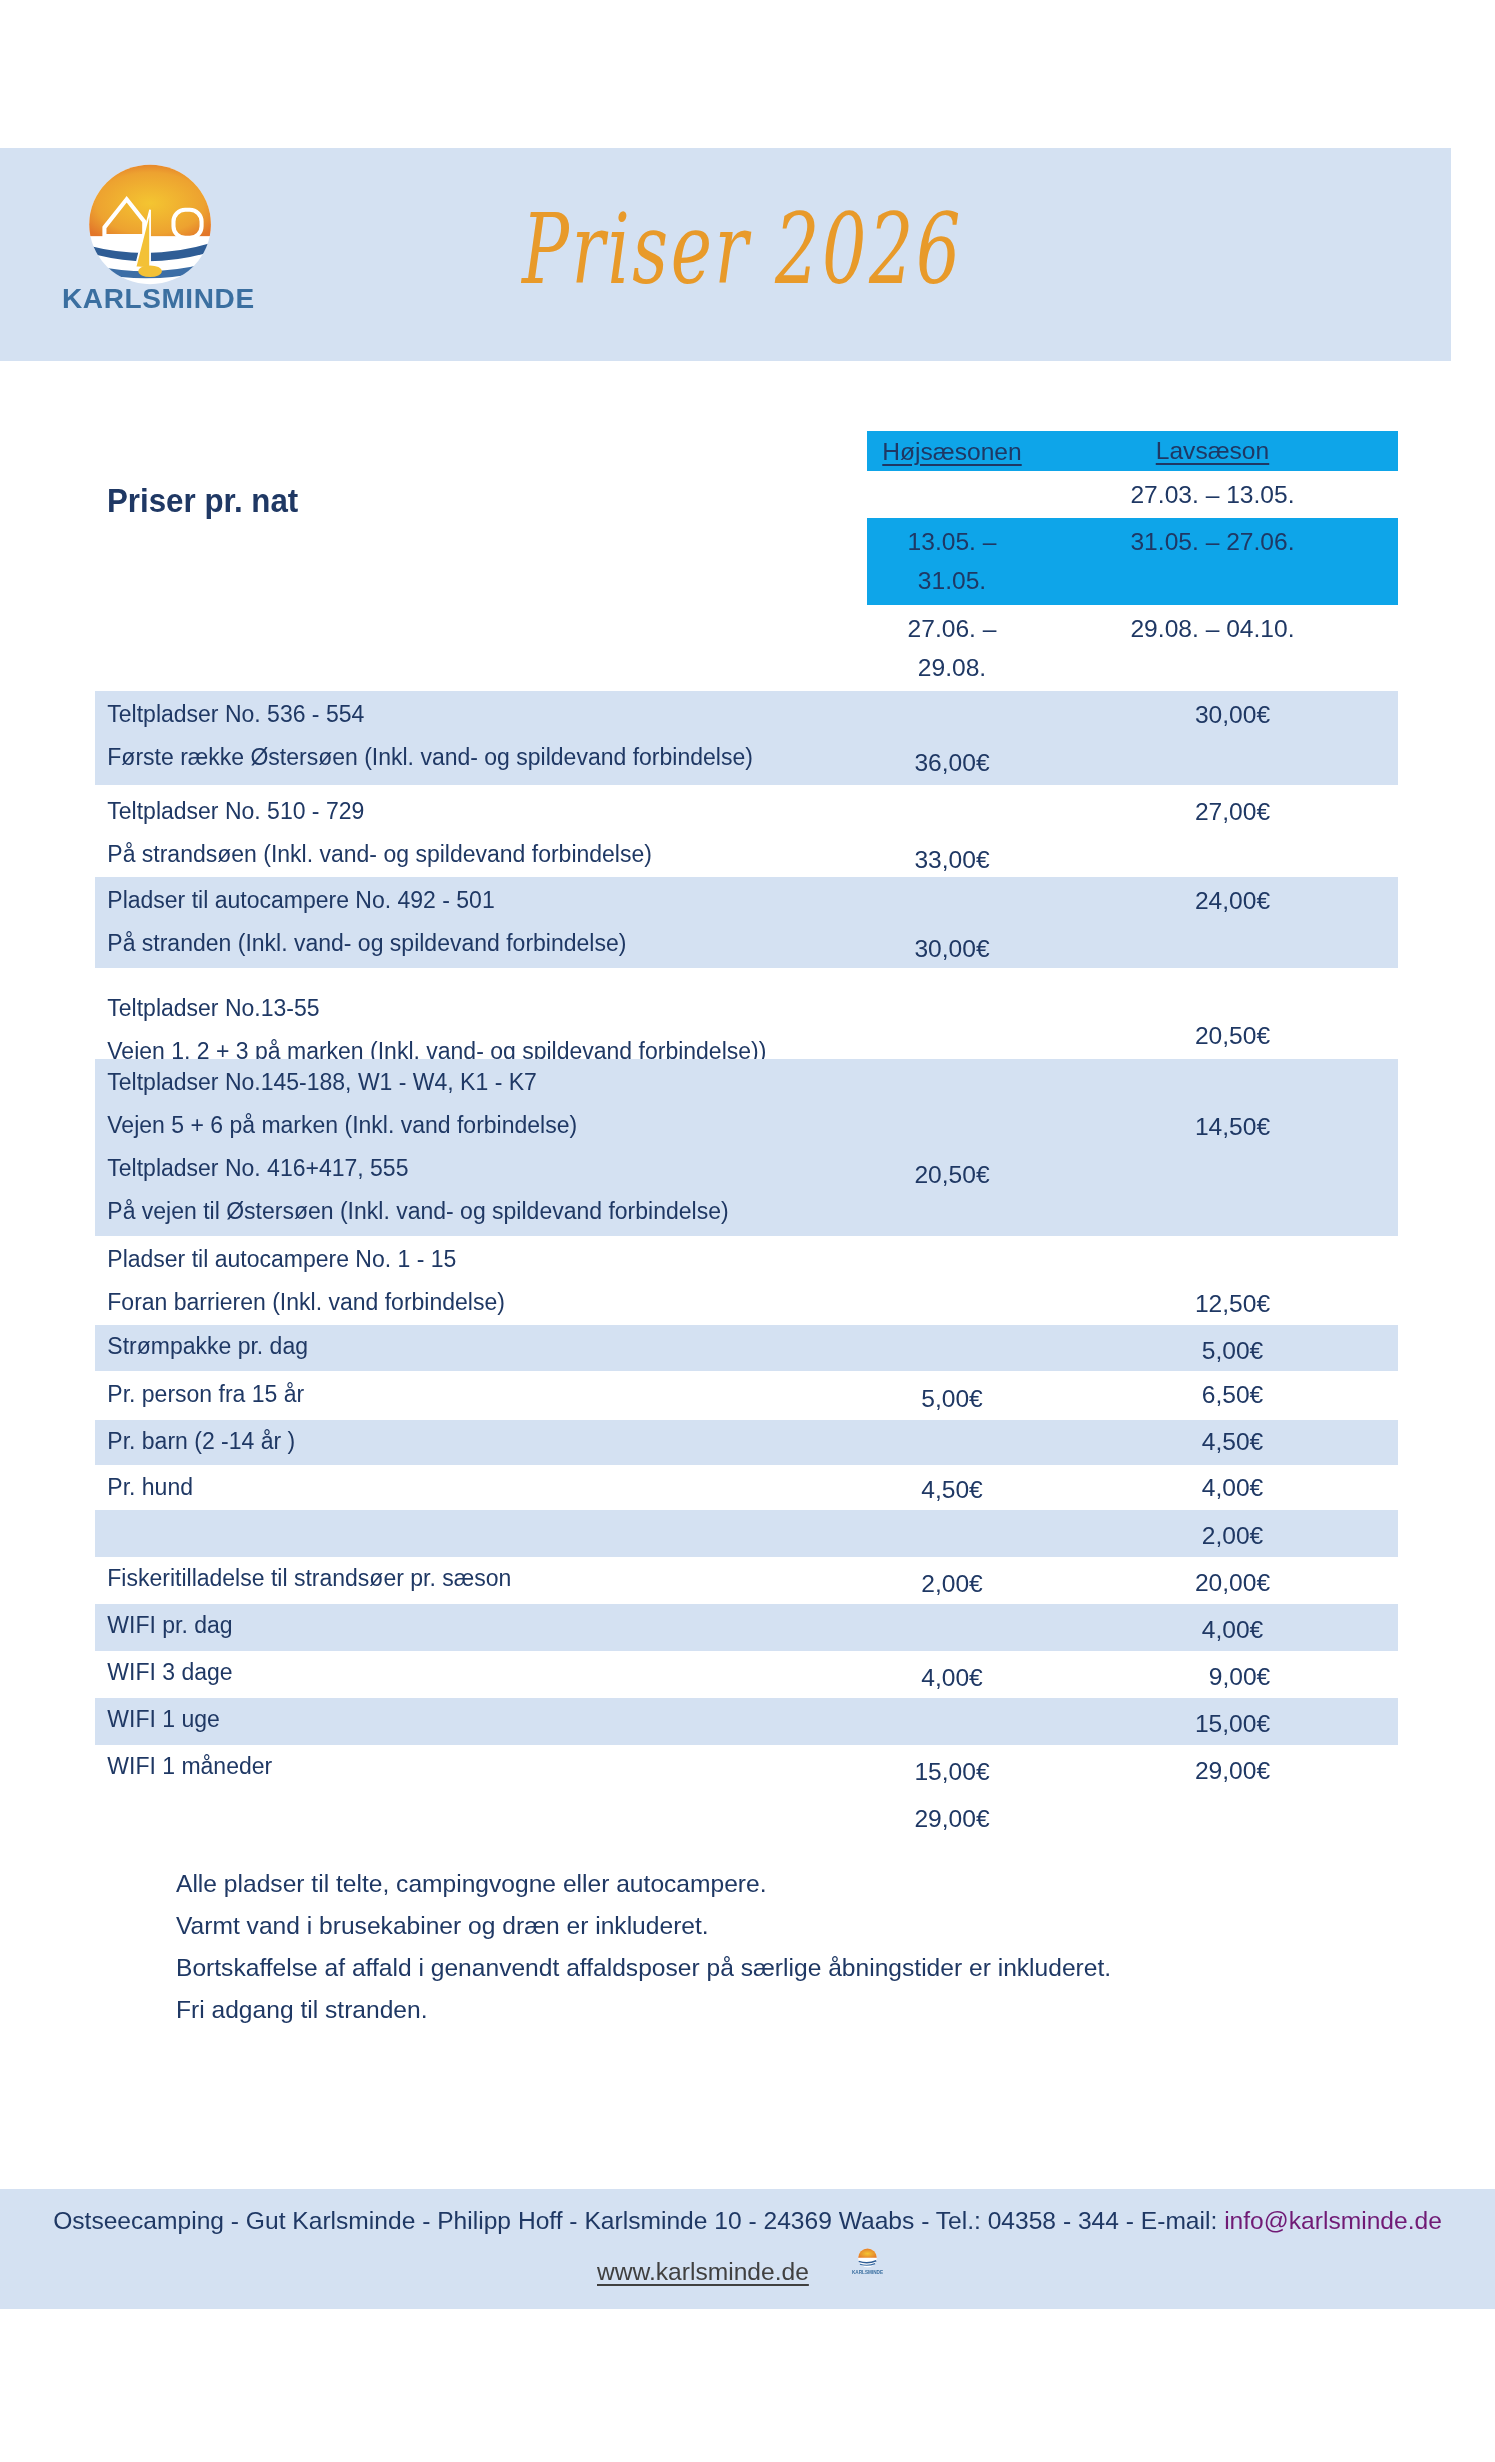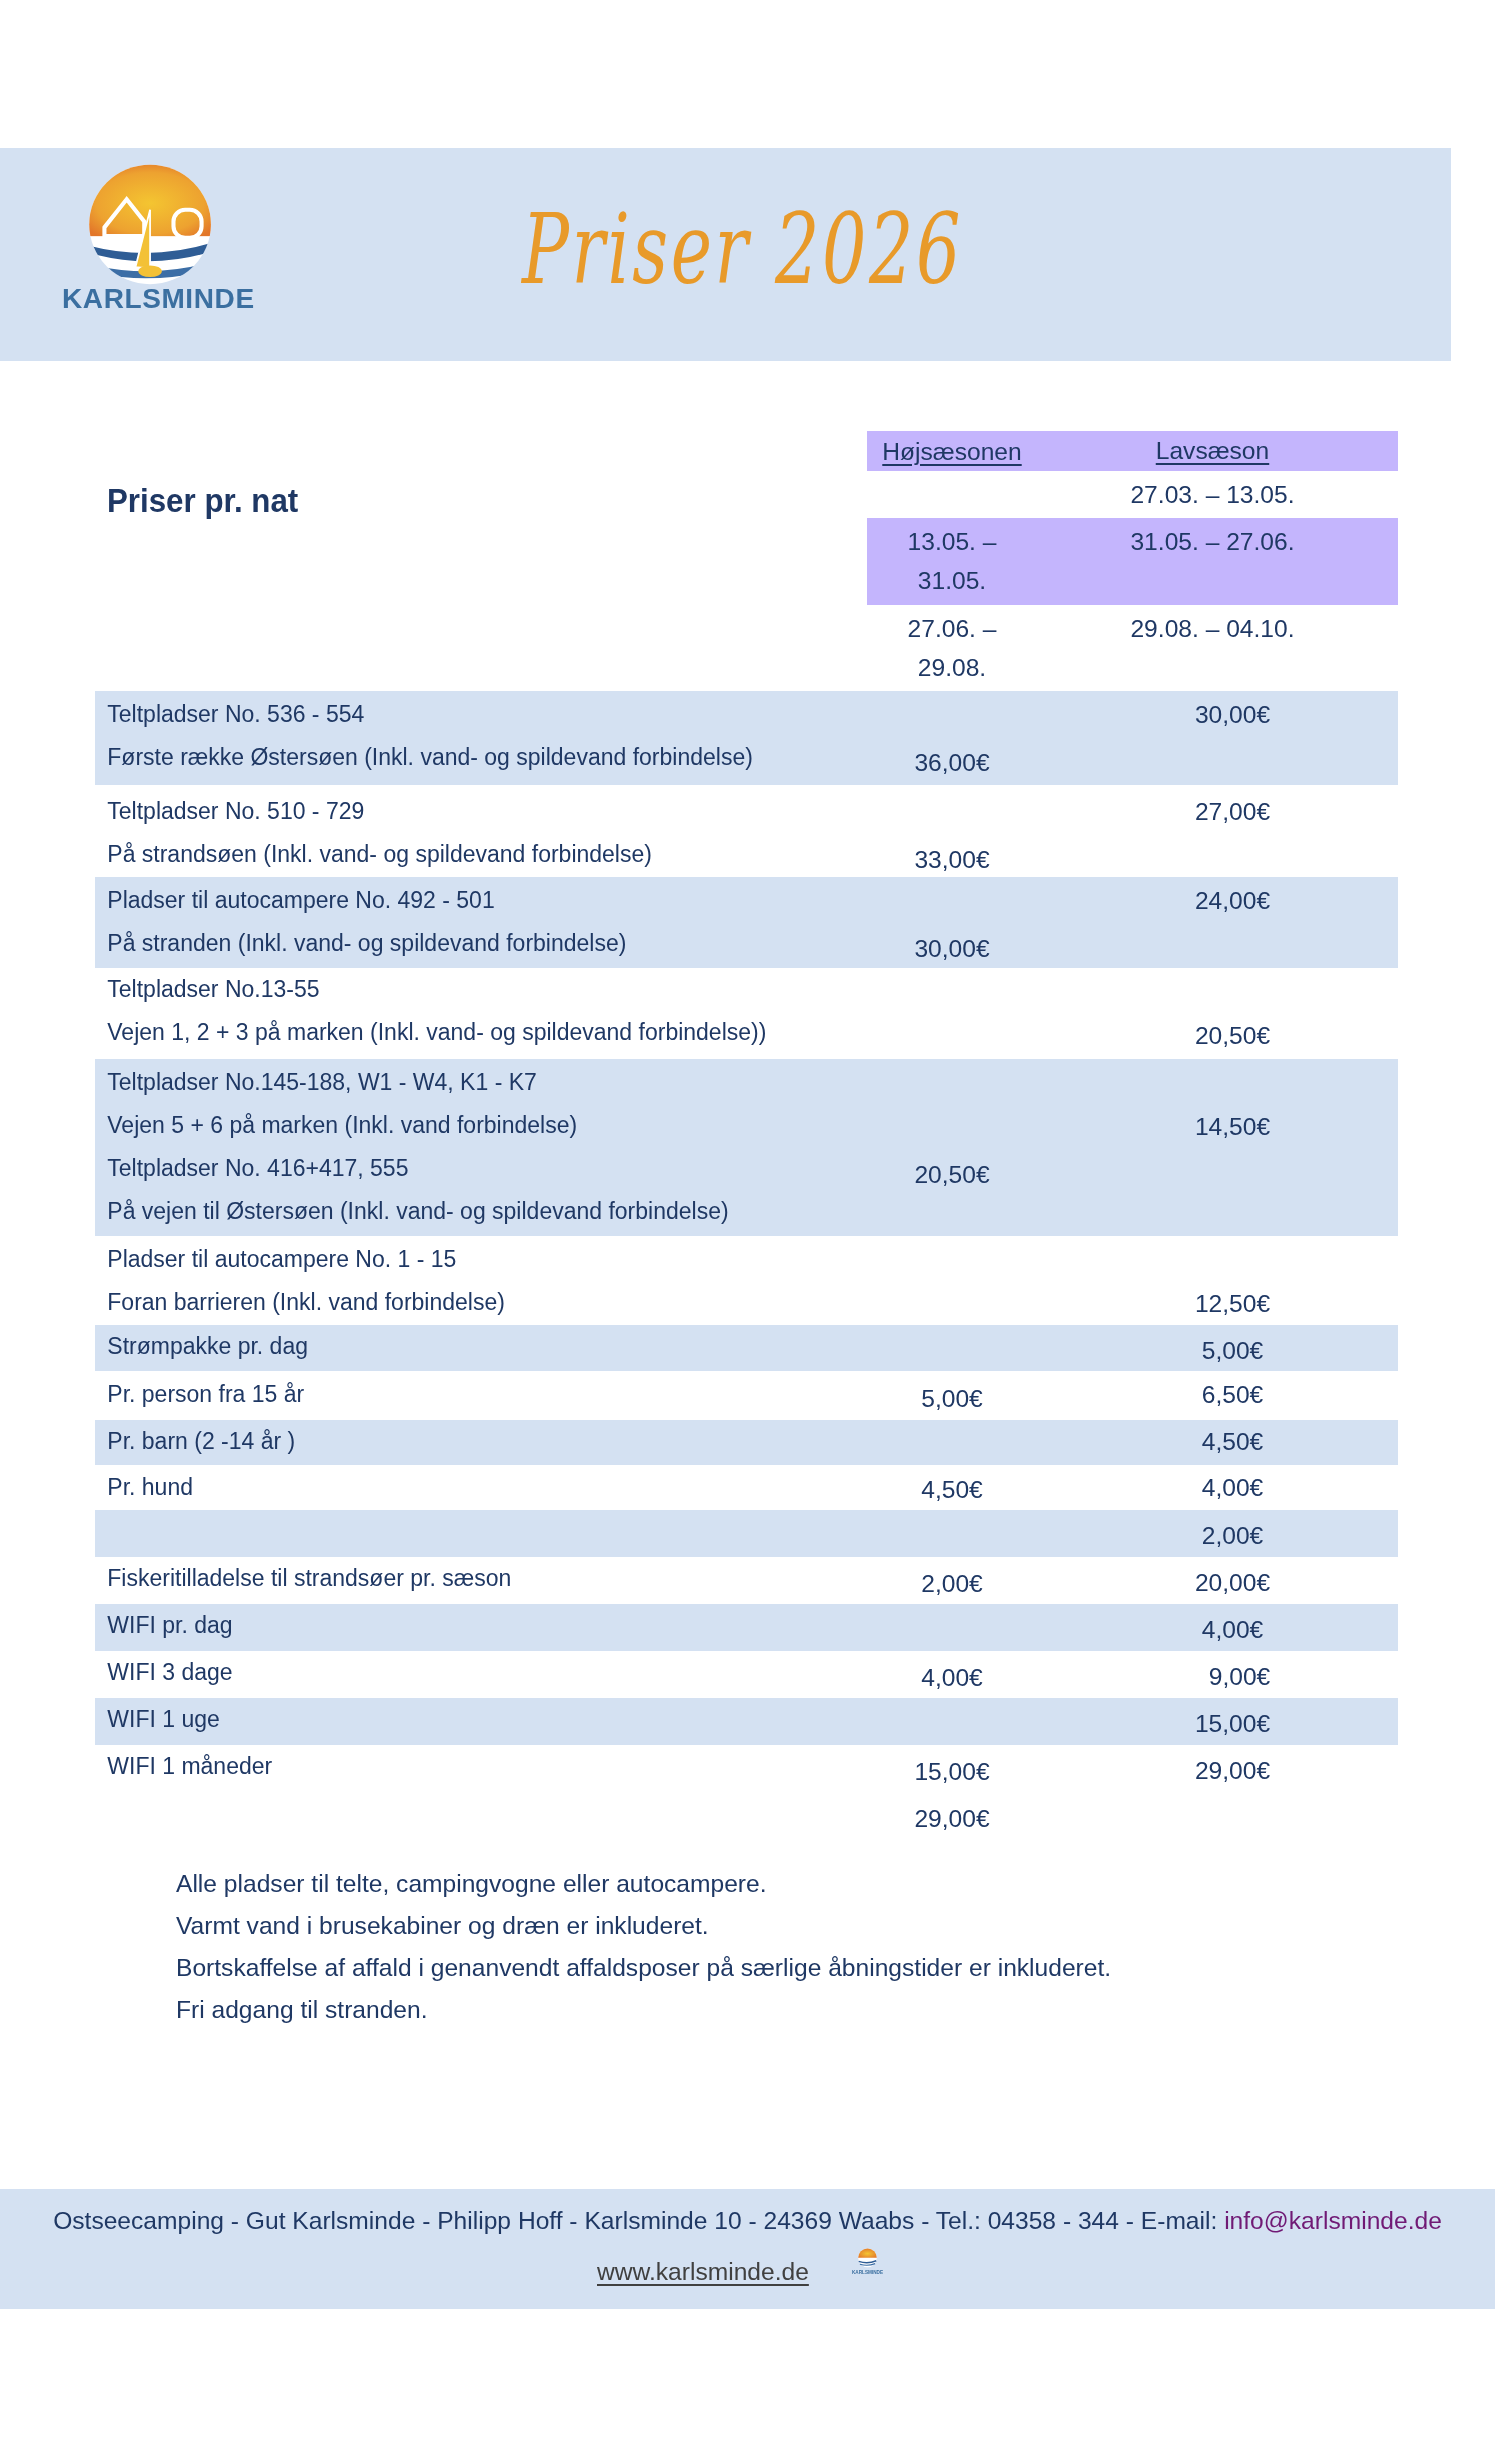--- a/index.html
+++ b/index.html
@@ -28,21 +28,21 @@
   .section-title {
     position: absolute; left: 107px; top: 481px;
     font-size: 34px; font-weight: 700; color: #1f3864;
     transform: scaleX(0.92); transform-origin: left top;
   }
 
   .season-head {
     position: absolute; left: 867px; top: 431px; width: 531px;
   }
   .sh-row { position: relative; width: 531px; }
-  .sh-row.shaded { background: #c4b5fd; }
+  .sh-row.shaded { background: #0ea5e9; }
   .sh-cell { position: absolute; text-align: center; font-size: 24.6px; line-height: 39px; }
   .sh-col1 { left: 0; width: 170px; }
   .sh-col2 { left: 246px; width: 199px; }
   .underline { text-decoration: underline; text-underline-offset: 3.5px; }
 
   .price-table { position: absolute; left: 95px; top: 691px; width: 1303px; }
   .prow { position: relative; width: 1303px; }
   .prow.shaded { background: #d4e1f2; }
   .pdesc { padding-left: 12.3px; font-size: 23px; line-height: 43px; width: 756px; }
   .pdesc div { white-space: nowrap; }
@@ -143,21 +143,21 @@
   </div>
   <div class="prow shaded" style="height:91px">
     <div class="pdesc" style="padding-top:2.3px">
       <div>Pladser til autocampere No. 492 - 501</div>
       <div>På stranden (Inkl. vand- og spildevand forbindelse)</div>
     </div>
     <div class="pprice pp-high" style="top:2.3px">30,00€</div>
     <div class="pprice pp-low" style="top:2.3px">24,00€</div>
   </div>
   <div class="prow" style="height:91px">
-    <div class="pdesc" style="padding-top:0">
+    <div class="pdesc" style="padding-top:19px">
       <div>Teltpladser No.13-55</div>
       <div>Vejen 1, 2 + 3 på marken (Inkl. vand- og spildevand forbindelse))</div>
     </div>
     <div class="pprice pp-high" style="top:46px">24,00€</div>
     <div class="pprice pp-low" style="top:46px">20,50€</div>
   </div>
   <div class="prow shaded" style="height:177px">
     <div class="pdesc" style="padding-top:2.3px">
       <div>Teltpladser No.145-188, W1 - W4, K1 - K7</div>
       <div>Vejen 5 + 6 på marken (Inkl. vand forbindelse)</div>

